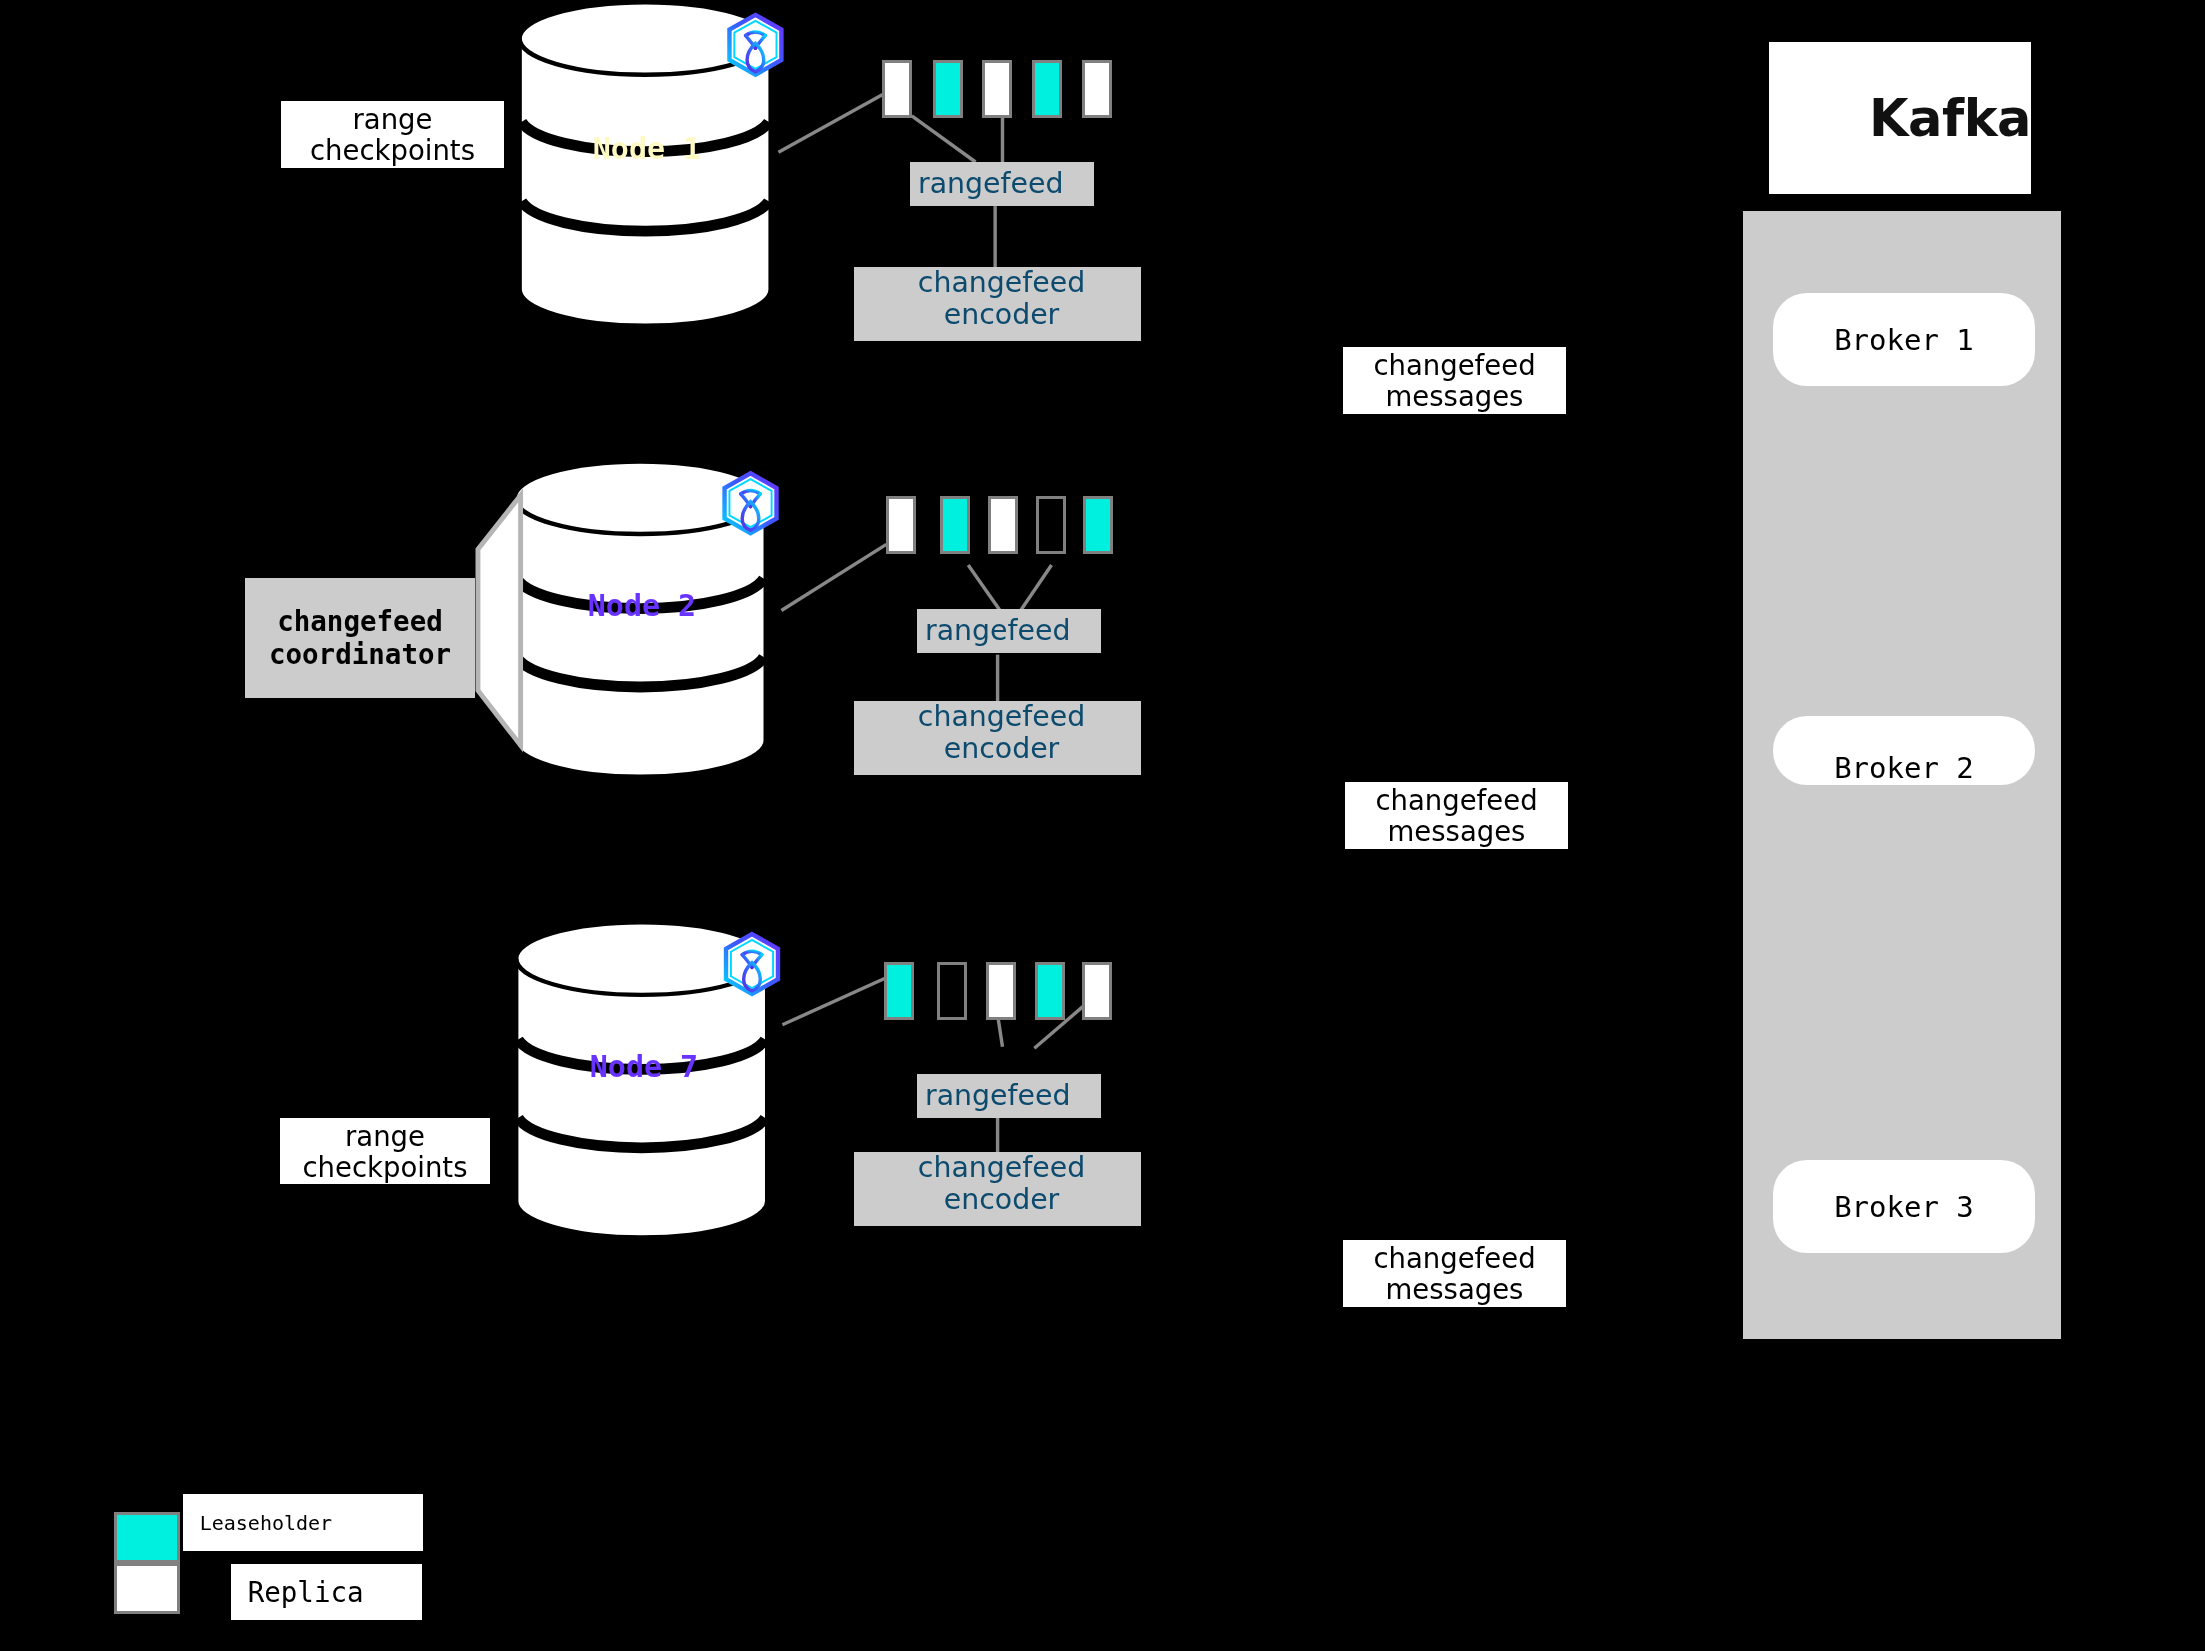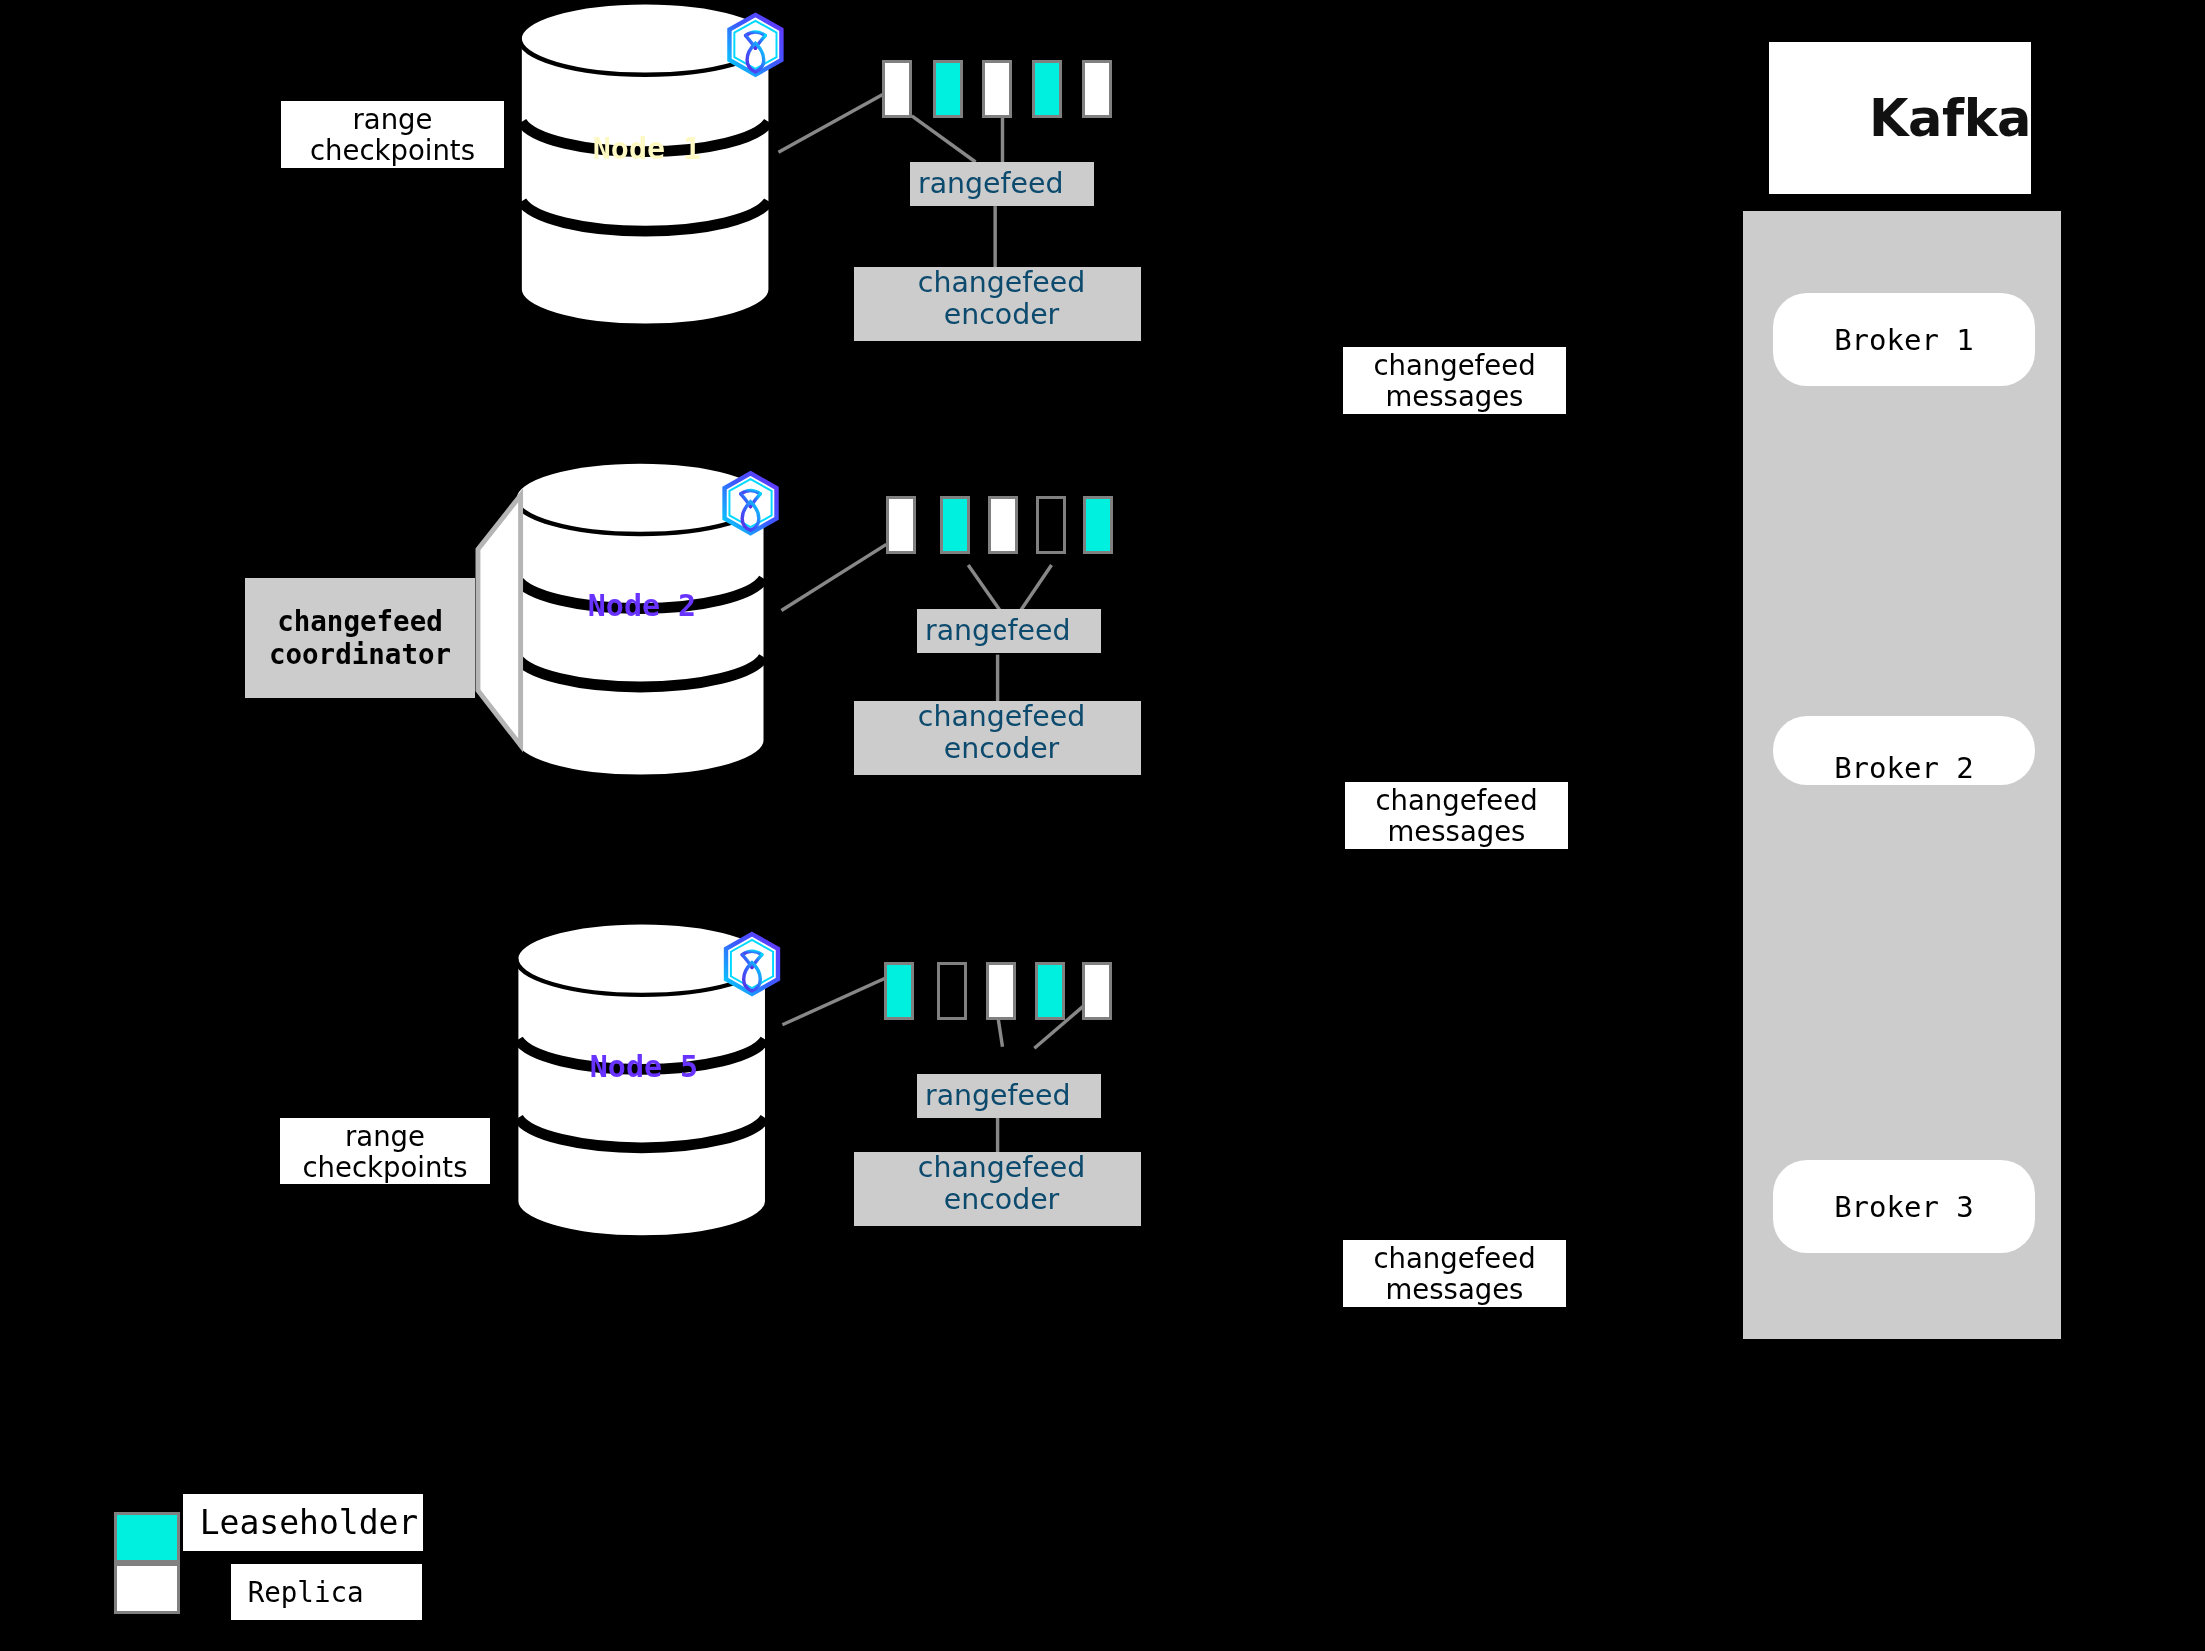--- a/index.html
+++ b/index.html
@@ -167,21 +167,21 @@
     <span>Node 1</span>
   </div>
   <div class="abs" style="left:529px;top:588px;width:226px;text-align:center;
               font-family:'DejaVu Sans Mono',monospace;font-weight:bold;
               font-size:30px;color:#6933FF;">
     <span>Node 2</span>
   </div>
   <div class="abs" style="left:531px;top:1049px;width:226px;text-align:center;
               font-family:'DejaVu Sans Mono',monospace;font-weight:bold;
               font-size:30px;color:#6933FF;">
-    <span>Node 5</span>
+    <span>Node 7</span>
   </div>
 
   <div class="rangecell rc-white" style="left:882px;top:60px;width:30px;height:58px;"></div>
   <div class="rangecell rc-cyan" style="left:933px;top:60px;width:30px;height:58px;"></div>
   <div class="rangecell rc-white" style="left:982px;top:60px;width:30px;height:58px;"></div>
   <div class="rangecell rc-cyan" style="left:1032px;top:60px;width:30px;height:58px;"></div>
   <div class="rangecell rc-white" style="left:1082px;top:60px;width:30px;height:58px;"></div>
 
   <div class="rangecell rc-white" style="left:886px;top:496px;width:30px;height:58px;"></div>
   <div class="rangecell rc-cyan" style="left:940px;top:496px;width:30px;height:58px;"></div>
@@ -260,21 +260,21 @@
   <div class="abs brokerpill" style="left:1773px;top:716px;width:262px;height:69px;font-size:29px;align-items:flex-end;">
     <span>Broker 2</span>
   </div>
   <div class="abs brokerpill" style="left:1773px;top:1160px;width:262px;height:93px;font-size:29px;">
     <span>Broker 3</span>
   </div>
 
   <div class="legswatch" style="left:114px;top:1512px;width:66px;height:51px;background:#00F0E0;"></div>
   <div class="legswatch" style="left:114px;top:1563px;width:66px;height:51px;background:#ffffff;"></div>
 
-  <div class="legtext" style="left:183px;top:1494px;width:223px;height:57px;font-size:33px;text-align:center;">
+  <div class="legtext" style="left:183px;top:1494px;width:223px;height:57px;font-size:20px;text-align:center;">
     <span>Leaseholder</span>
   </div>
   <div class="legtext" style="left:183px;top:1564px;width:174px;height:56px;font-size:27.5px;margin-left:48px;">
     <span>Replica</span>
   </div>
 
 </div>
 
 
 </body></html>

